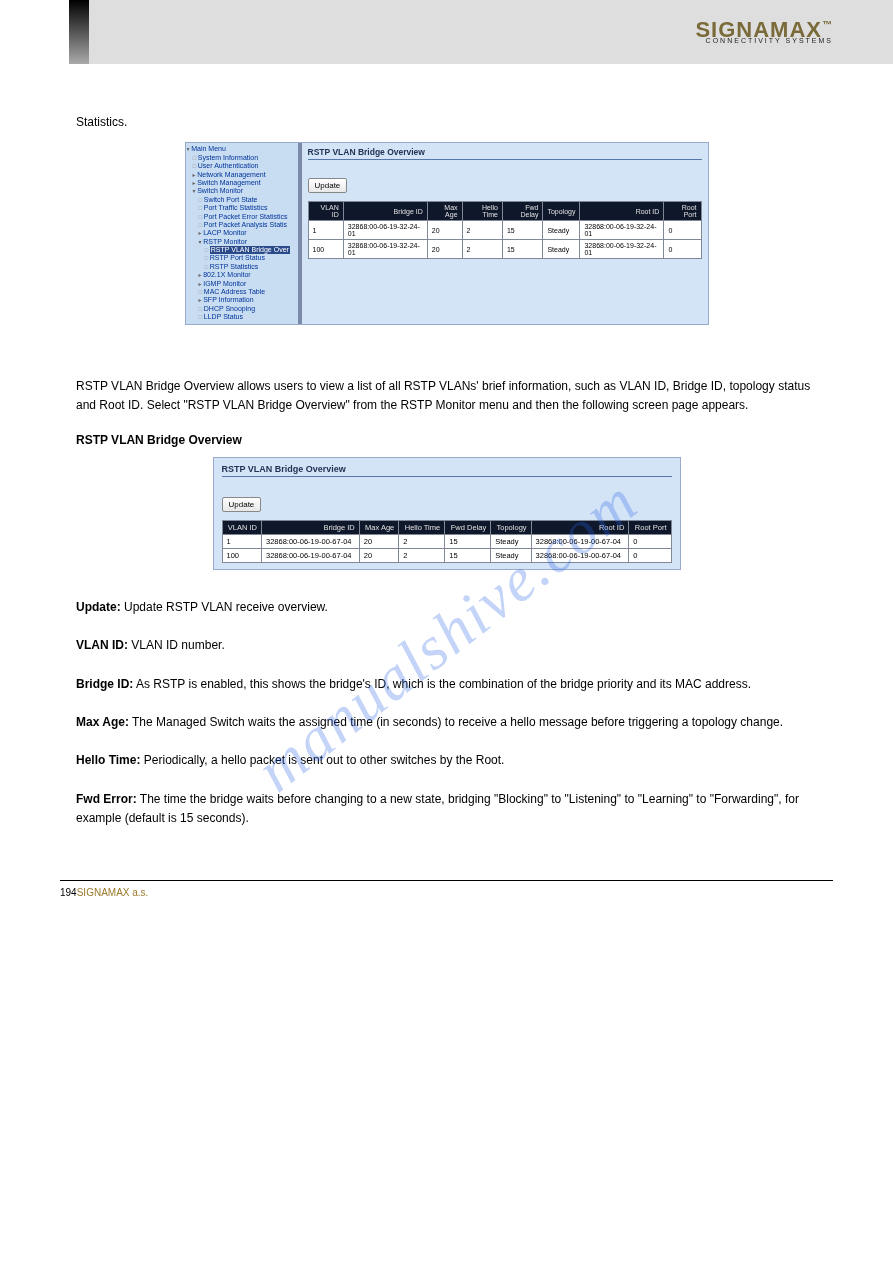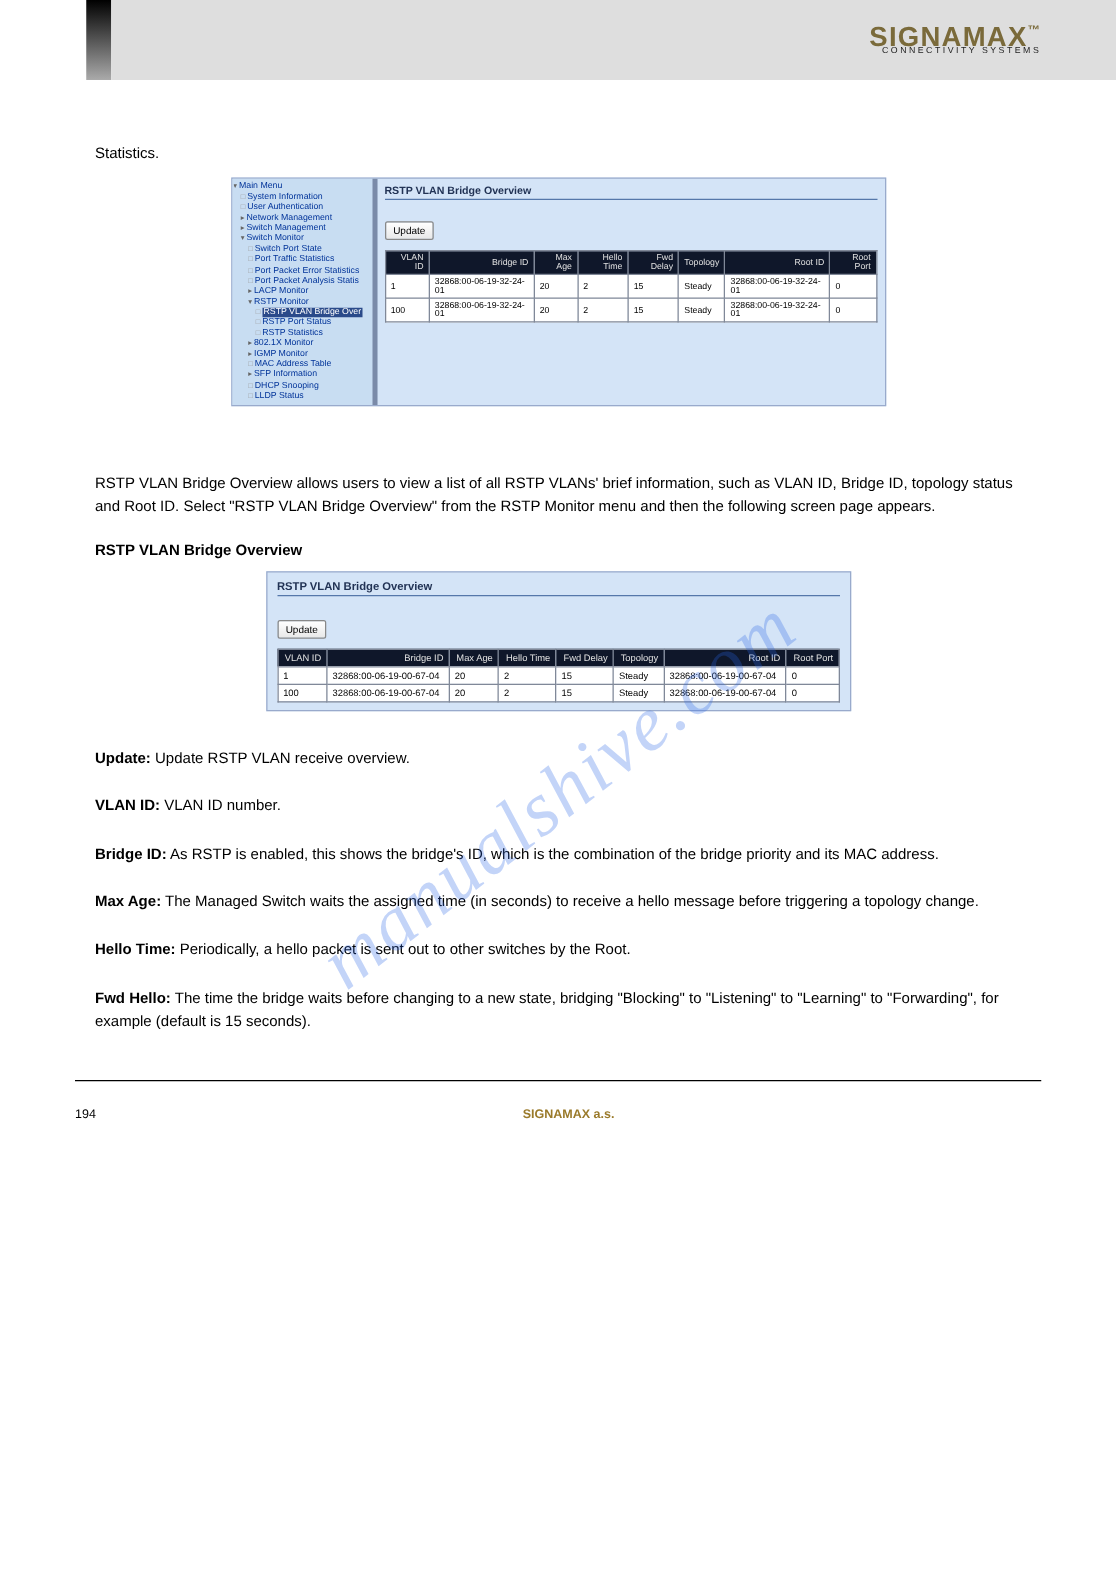--- a/index.html
+++ b/index.html
@@ -138,26 +138,25 @@
     pointer-events: none;
     white-space: nowrap;
     letter-spacing: 2px;
   }
   .footer {
     position: absolute;
     bottom: 60px;
     left: 60px; right: 60px;
     border-top: 1px solid #000;
     display: flex;
-    justify-content: space-between;
     font-size: 10px;
-    padding-top: 21px;
+    padding-top: 6px;
   }
   .foot-center {
-    font-weight: bold;
+    font-weight: normal;
     color: #9a7a2a;
   }
 </style>
 </head>
 <body>
 
 <div class="page">
 
   <div class="hdr hdr-left">
     <div class="hdr-tab"></div>
@@ -287,21 +286,21 @@
       </table>
     </div>
   </div>
 
   <div class="body-text" style="margin-top:28px;">
     <b>Update:</b> <span>Update RSTP VLAN receive overview.</span><br><br>
     <b>VLAN ID:</b> <span>VLAN ID number.</span><br><br>
     <b>Bridge ID:</b> <span>As RSTP is enabled, this shows the bridge's ID, which is the combination of the bridge priority and its MAC address.</span><br><br>
     <b>Max Age:</b> <span>The Managed Switch waits the assigned time (in seconds) to receive a hello message before triggering a topology change.</span><br><br>
     <b>Hello Time:</b> <span>Periodically, a hello packet is sent out to other switches by the Root.</span><br><br>
-    <b>Fwd Hello:</b> <span>The time the bridge waits before changing to a new state, bridging "Blocking" to "Listening" to "Learning" to "Forwarding", for example (default is 15 seconds).</span>
+    <b>Fwd Error:</b> <span>The time the bridge waits before changing to a new state, bridging "Blocking" to "Listening" to "Learning" to "Forwarding", for example (default is 15 seconds).</span>
   </div>
 
   <div class="watermark">manualshive.com</div>
 
   <div class="footer">
     <span>194</span>
     <span class="foot-center">SIGNAMAX a.s.</span>
     <span></span>
   </div>
 

